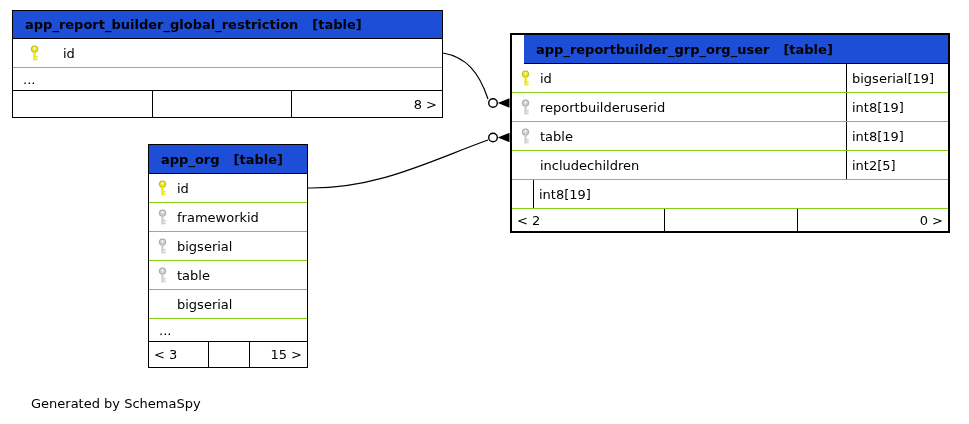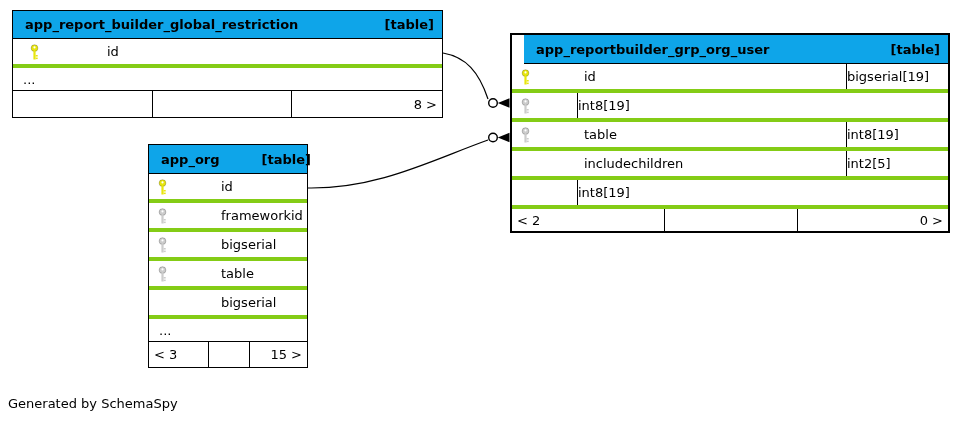--- a/index.html
+++ b/index.html
@@ -15,55 +15,55 @@
   
   .tbl {
     position: absolute;
     background: #fff;
     border: 1px solid #000;
   }
   .tbl.focus { border-width: 2px; }
 
   .thead {
     height: 28px;
-    background: #0ea5e9;
+    background: #1d4ed8;
     border-bottom: 1px solid #000;
     display: flex;
     align-items: center;
-    justify-content: space-between;
+    justify-content: flex-start;
     padding: 0 8px 0 12px;
     white-space: nowrap;
   }
   .tname { font-weight: bold; }
   .ttag  { font-weight: bold; padding-left: 14px; }
 
   .trow {
     height: 29px;
     display: flex;
     align-items: center;
-    border-bottom: 4px solid #84cc16;
+    border-bottom: 1px solid #84cc16;
     white-space: nowrap;
-    gap: 44px;
   }
   .keycell {
     width: 15px;
     margin-left: 6px;
     display: flex;
     align-items: center;
     justify-content: center;
     flex: none;
   }
   .cname { margin-left: 7px; flex: 1; }
   .ctype {
     width: 102px;
     flex: none;
     align-self: stretch;
     border-left: 1px solid #000;
     display: flex;
     align-items: center;
+    padding-left: 5px;
   }
   .ellipsis-row {
     height: 23px;
     display: flex;
     align-items: center;
     padding-left: 10px;
     border-bottom: 1px solid #000;
   }
   .tfoot { display: flex; }
   .fc {
@@ -87,37 +87,37 @@
   #t1 .fc1 { width: 139px; }
   #t1 .fc2 { width: 139px; }
 
   #t2 { left: 510px; top: 33px;  width: 440px; }
   #t2 .thead { height: 29px; margin-left: 12px; }
   #t2 .tfoot { height: 22px; }
   #t2 .fc1 { width: 152px; }
   #t2 .fc2 { width: 133px; }
 
   #t3 { left: 148px; top: 144px; width: 160px; }
-  #t3 .thead { height: 29px; gap: 28px; }
+  #t3 .thead { height: 29px; }
   #t3 .tfoot { height: 25px; }
   #t3 .fc1 { width: 59px; }
   #t3 .fc2 { width: 41px; }
 
   
   #relations {
     position: absolute;
     left: 0; top: 0;
     width: 969px; height: 424px;
     pointer-events: none;
   }
 
   
   #note {
     position: absolute;
-    left: 8px;
+    left: 31px;
     top: 396px;
     font-size: 13px;
   }
 </style>
 </head>
 <body>
 
 <svg width="0" height="0" style="position:absolute" aria-hidden="true">
   <defs>
     <g id="keyshape">
@@ -164,20 +164,21 @@
       </span>
     <span class="cname">id</span>
     <span class="ctype">bigserial[19]</span>
   </div>
   <div class="trow">
     <span class="keycell fk">
         <svg width="9" height="16" viewBox="0 0 9 16" fill="currentColor">
           <use href="#keyshape"></use>
         </svg>
       </span>
+    <span class="cname">reportbuilderuserid</span>
     <span class="ctype">int8[19]</span>
   </div>
   <div class="trow">
     <span class="keycell fk">
         <svg width="9" height="16" viewBox="0 0 9 16" fill="currentColor">
           <use href="#keyshape"></use>
         </svg>
       </span>
     <span class="cname">table</span>
     <span class="ctype">int8[19]</span>

